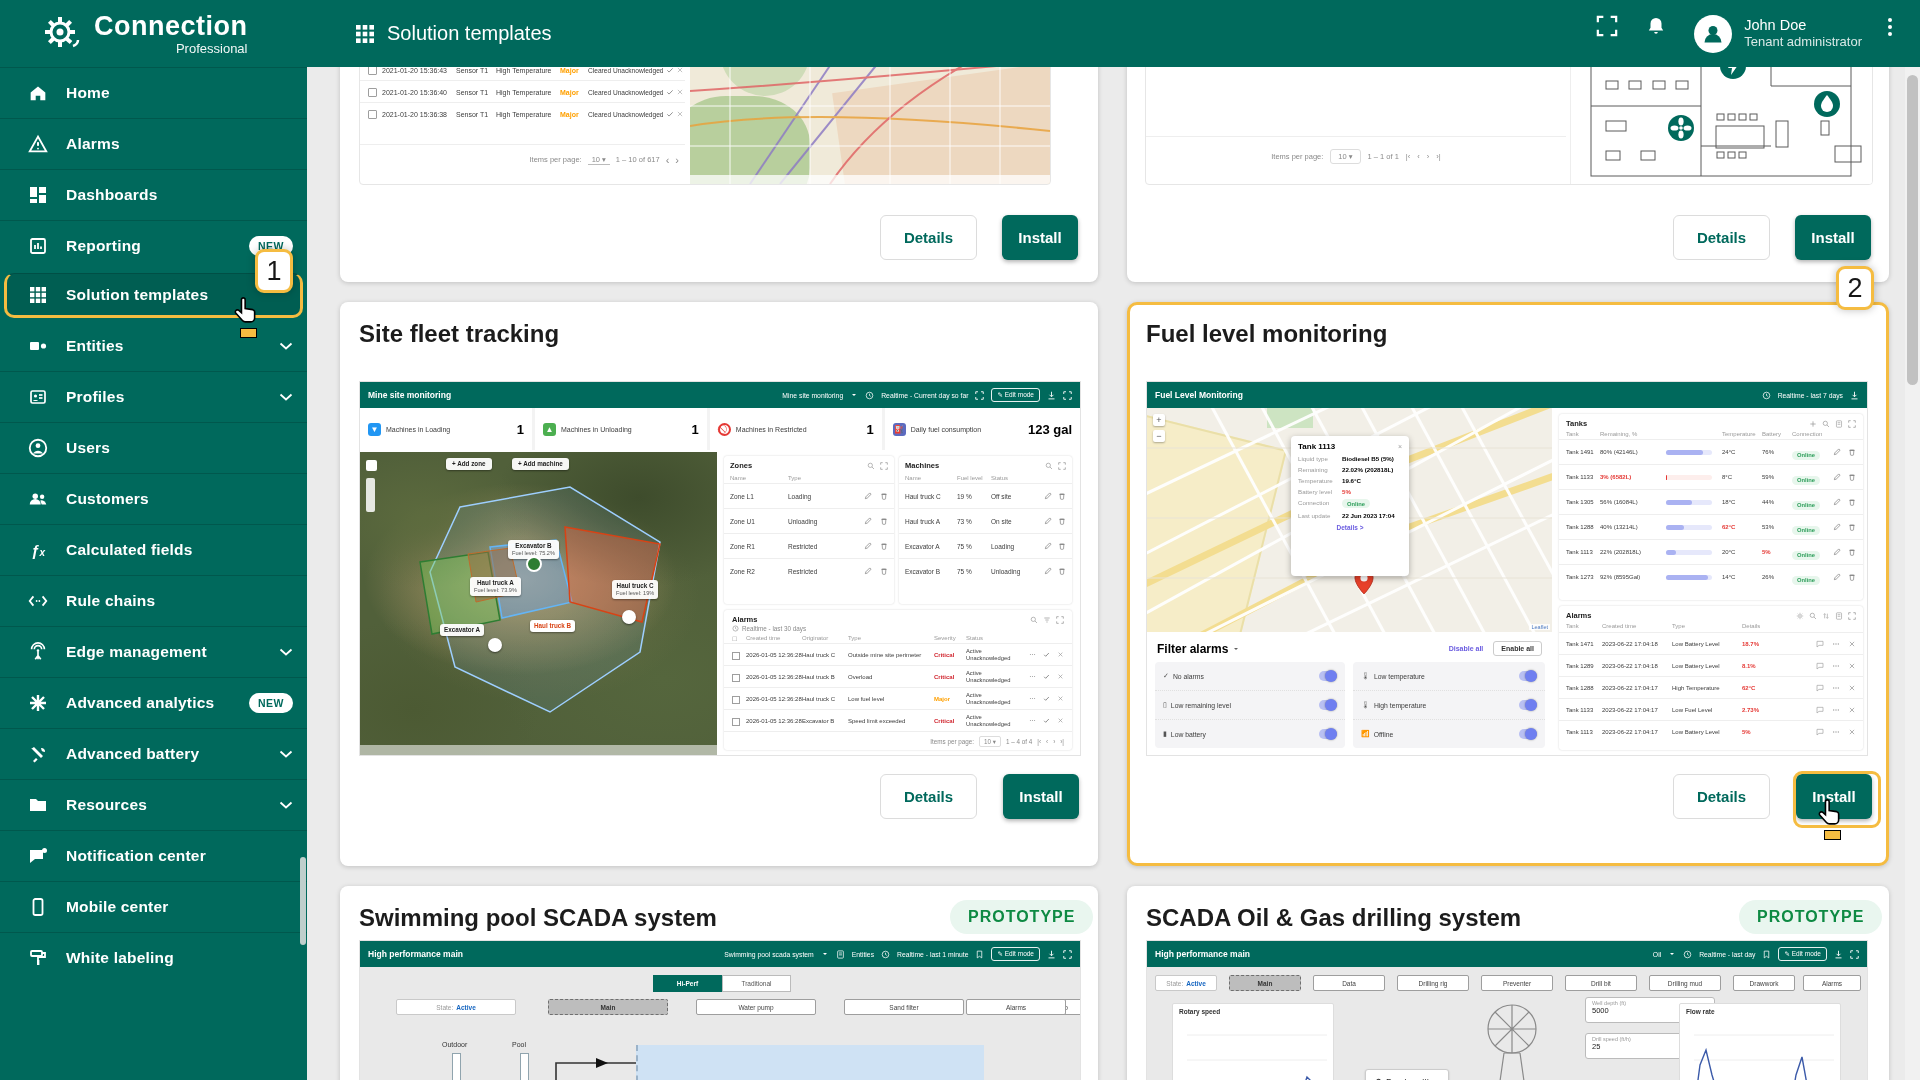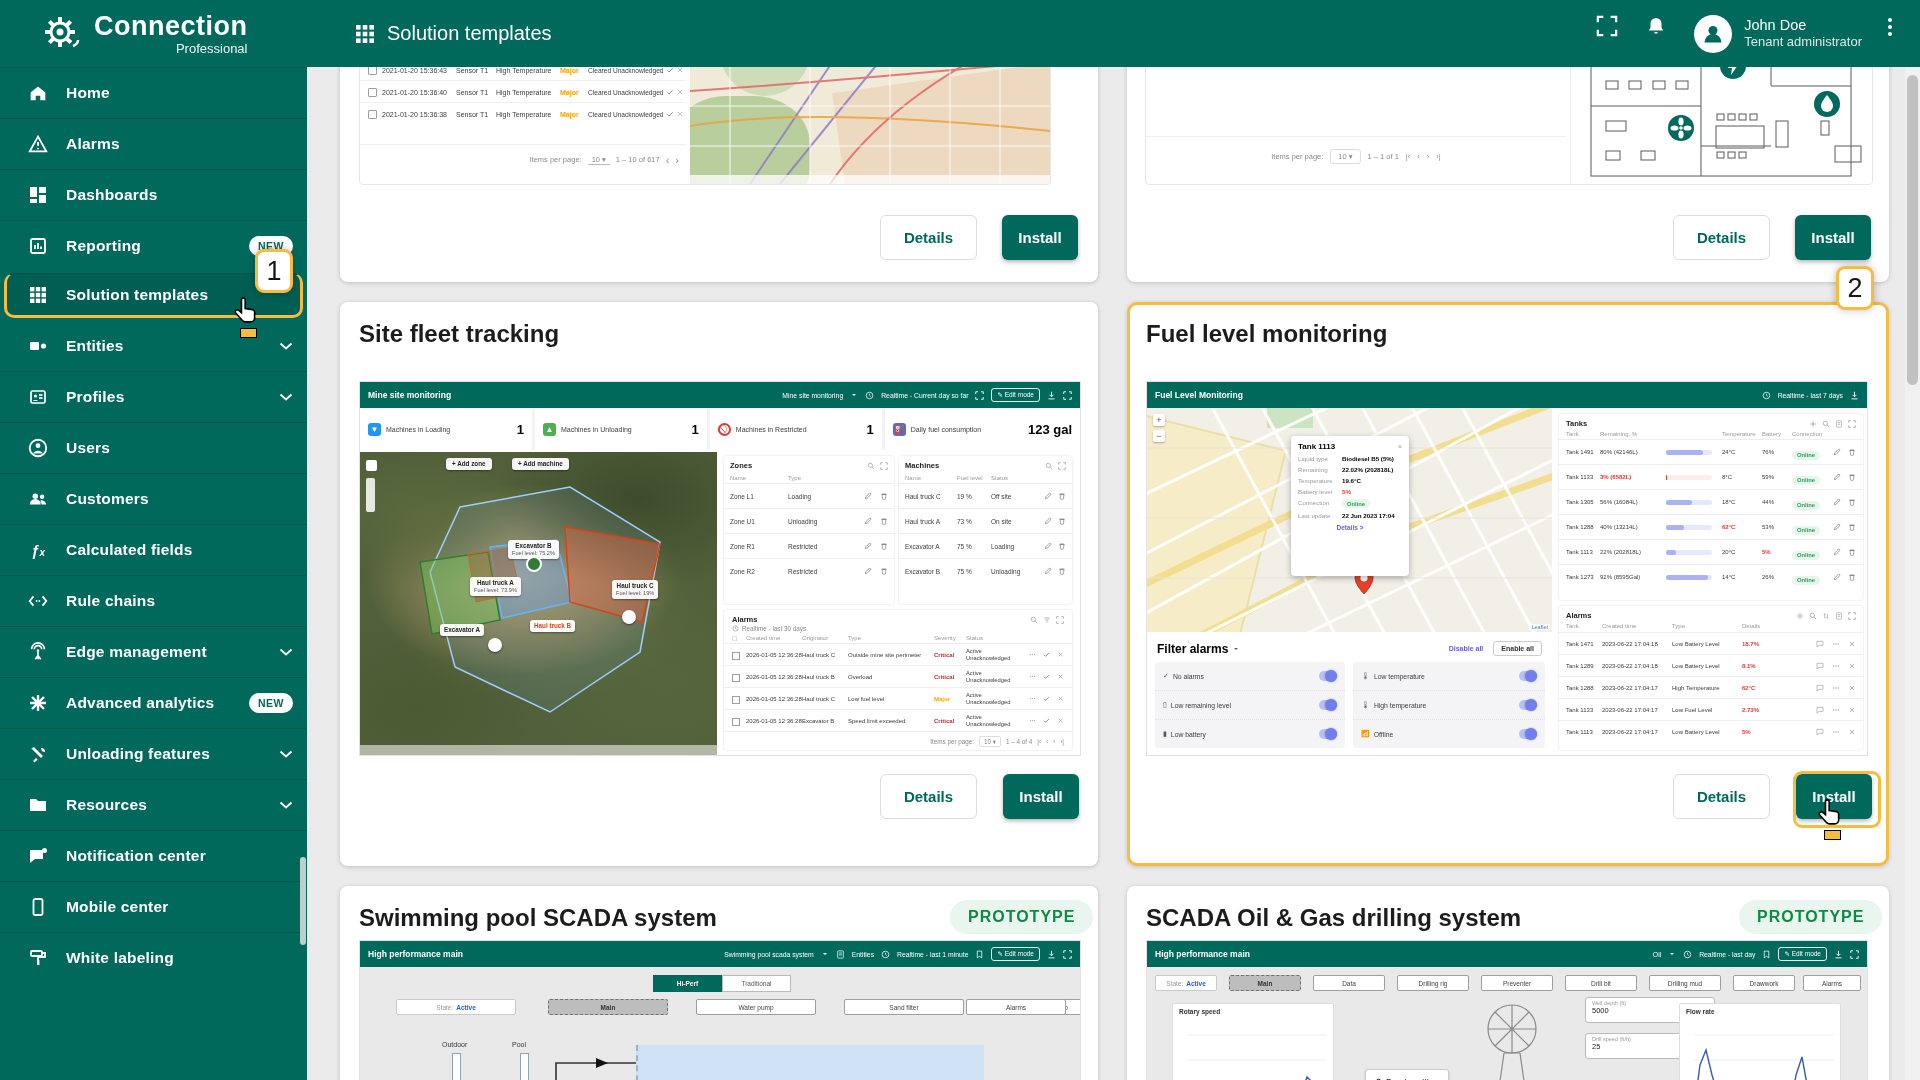--- a/index.html
+++ b/index.html
@@ -404,21 +404,21 @@
       <span class="nav-badge">NEW</span>
     </div>
     <div class="nav-item">
       <span class="nic">
           <svg width="20" height="20" viewBox="0 0 20 20" fill="#fff">
             <path d="M3 5l3-2 9 9-2 2-9-9z"></path>
             <path d="M13 4a3.5 3.5 0 0 1 4 4l-2.4-.6-1-1L13 4z"></path>
             <path d="M5 17l3-3 1.6 1.6-3 3z"></path>
           </svg>
         </span>
-      <span class="nlab">Unloading features</span>
+      <span class="nlab">Advanced battery</span>
       <span class="nav-chev">
           <svg width="14" height="8" viewBox="0 0 14 8" color="#fff">
             <use href="#i-chev"></use>
           </svg>
         </span>
     </div>
     <div class="nav-item">
       <span class="nic">
           <svg width="20" height="20" viewBox="0 0 20 20" fill="#fff">
             <path d="M2 4h6l2 2h8v10H2z"></path>

